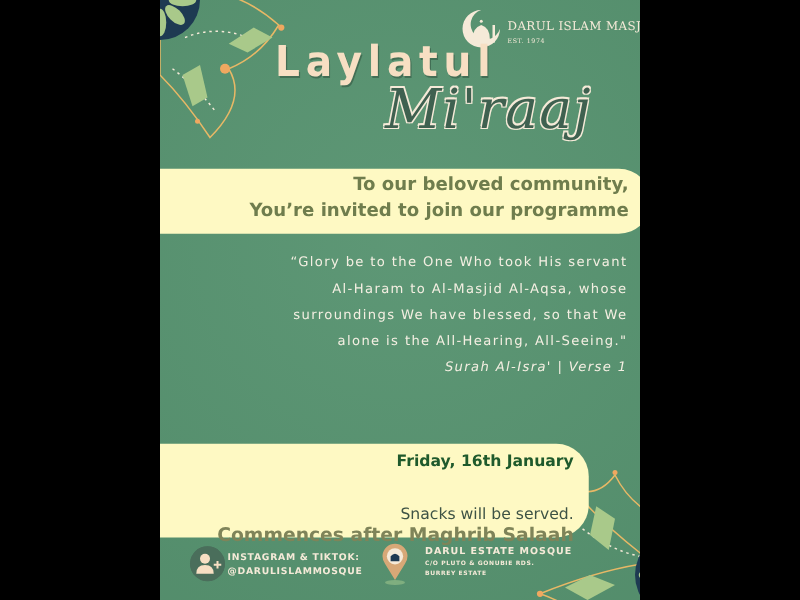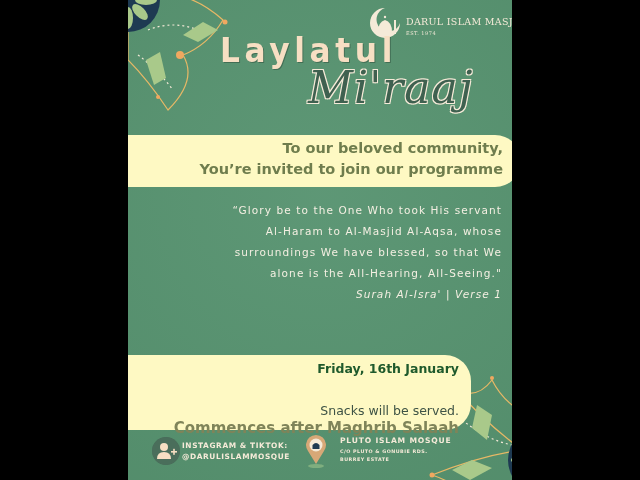--- a/index.html
+++ b/index.html
@@ -144,20 +144,20 @@
     </div>
   </div>
 
   <div class="footer-loc">
     <svg class="loc-pin" viewBox="0 0 24 36">
       <ellipse cx="12" cy="33" rx="8" ry="2" fill="#7fae7f"></ellipse>
       <path d="M12 31 L4 18 A10 10 0 1 1 20 18 Z" fill="#d7a877"></path>
       <circle cx="12" cy="12" r="6.5" fill="#f5ead8"></circle>
       <path d="M8.5 16 L8.5 12 Q12 8 15.5 12 L15.5 16 Z" fill="#1e3a52"></path>
     </svg>
-    <div class="loc-name">PLUTO ISLAM MOSQUE</div>
+    <div class="loc-name">DARUL ESTATE MOSQUE</div>
     <div class="loc-addr">
       <div>C/O PLUTO &amp; GONUBIE RDS.</div>
       <div>BURREY ESTATE</div>
     </div>
   </div>
 
 </div>
 
 </body></html>

